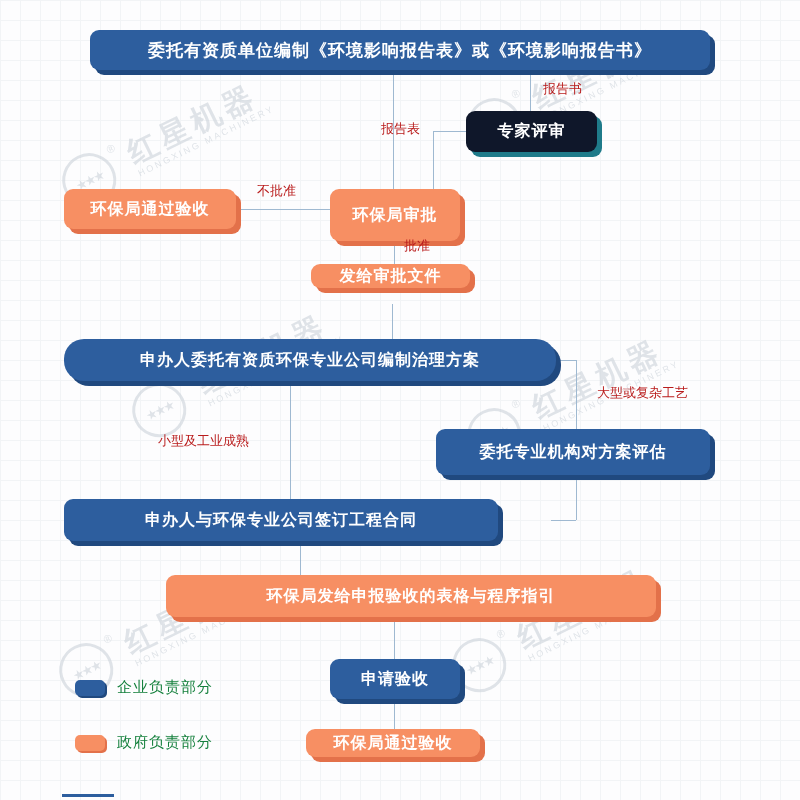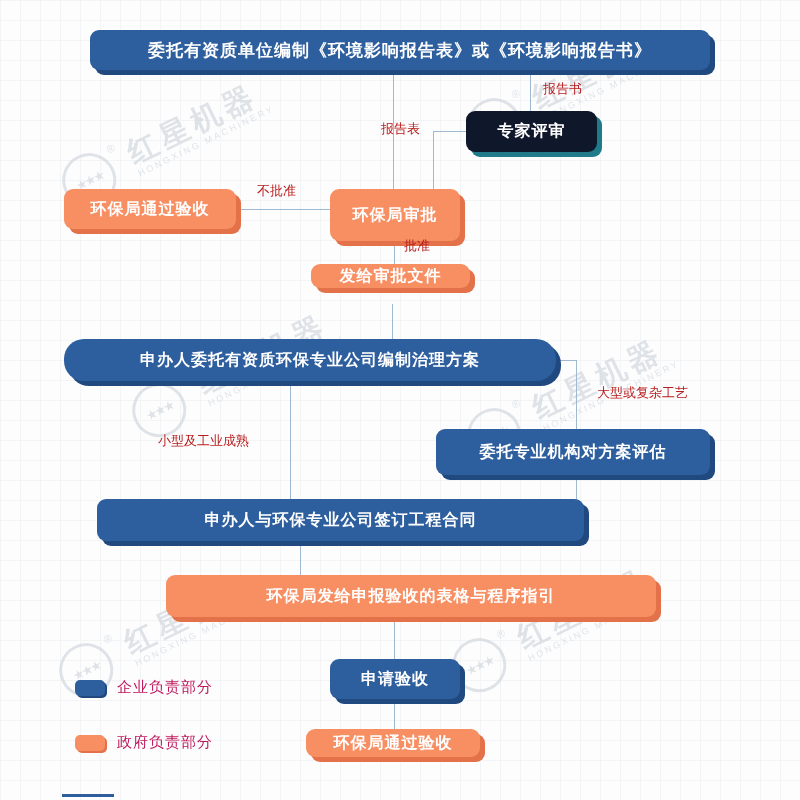--- a/index.html
+++ b/index.html
@@ -40,21 +40,21 @@
   .node.big { font-size:17px; }
 
   
   .elabel { position:absolute; z-index:4; font-size:13px; color:#b91c1c; white-space:nowrap; }
 
   
   .legend-item { position:absolute; z-index:4; display:flex; align-items:center; gap:12px; }
   .swatch { width:30px; height:16px; border-radius:5px; flex:0 0 auto; }
   .sw-blue   { background:#2d5e9e; box-shadow:2px 2px 0 #20497f; }
   .sw-orange { background:#f78f63; box-shadow:2px 2px 0 #e3714a; }
-  .legend-label { font-size:15px; color:#be185d; letter-spacing:1px; }
+  .legend-label { font-size:15px; color:#15803d; letter-spacing:1px; }
 
   .bottom-frag { position:absolute; left:62px; top:794px; width:52px; height:3px;
                  background:#2d5e9e; z-index:2; }
 </style>
 </head>
 <body>
 
 <div class="wm" style="left:470px; top:110px;">
   <span class="wm-emblem">
       <span>★★★</span>
@@ -139,21 +139,21 @@
 <div class="node n-orange" style="left:330px; top:189px; width:130px; height:52px;">环保局审批</div>
 
 <div class="node n-orange" style="left:64px; top:189px; width:172px; height:40px;">环保局通过验收</div>
 
 <div class="node n-orange" style="left:311px; top:264px; width:159px; height:24px;">发给审批文件</div>
 
 <div class="node n-blue" style="left:64px; top:339px; width:492px; height:42px;border-radius:20px;">申办人委托有资质环保专业公司编制治理方案</div>
 
 <div class="node n-blue" style="left:436px; top:429px; width:274px; height:46px;">委托专业机构对方案评估</div>
 
-<div class="node n-blue" style="left:64px; top:499px; width:487px; height:42px;margin-left:33px;">申办人与环保专业公司签订工程合同</div>
+<div class="node n-blue" style="left:64px; top:499px; width:434px; height:42px;">申办人与环保专业公司签订工程合同</div>
 
 <div class="node n-orange" style="left:166px; top:575px; width:490px; height:42px;">环保局发给申报验收的表格与程序指引</div>
 
 <div class="node n-blue" style="left:330px; top:659px; width:130px; height:40px;">申请验收</div>
 
 <div class="node n-orange" style="left:306px; top:729px; width:174px; height:28px;">环保局通过验收</div>
 
 <span class="elabel" style="left:543px; top:80px;">报告书</span>
 <span class="elabel" style="left:341px; top:120px;margin-left:40px;">报告表</span>
 <span class="elabel" style="left:257px; top:182px;">不批准</span>

